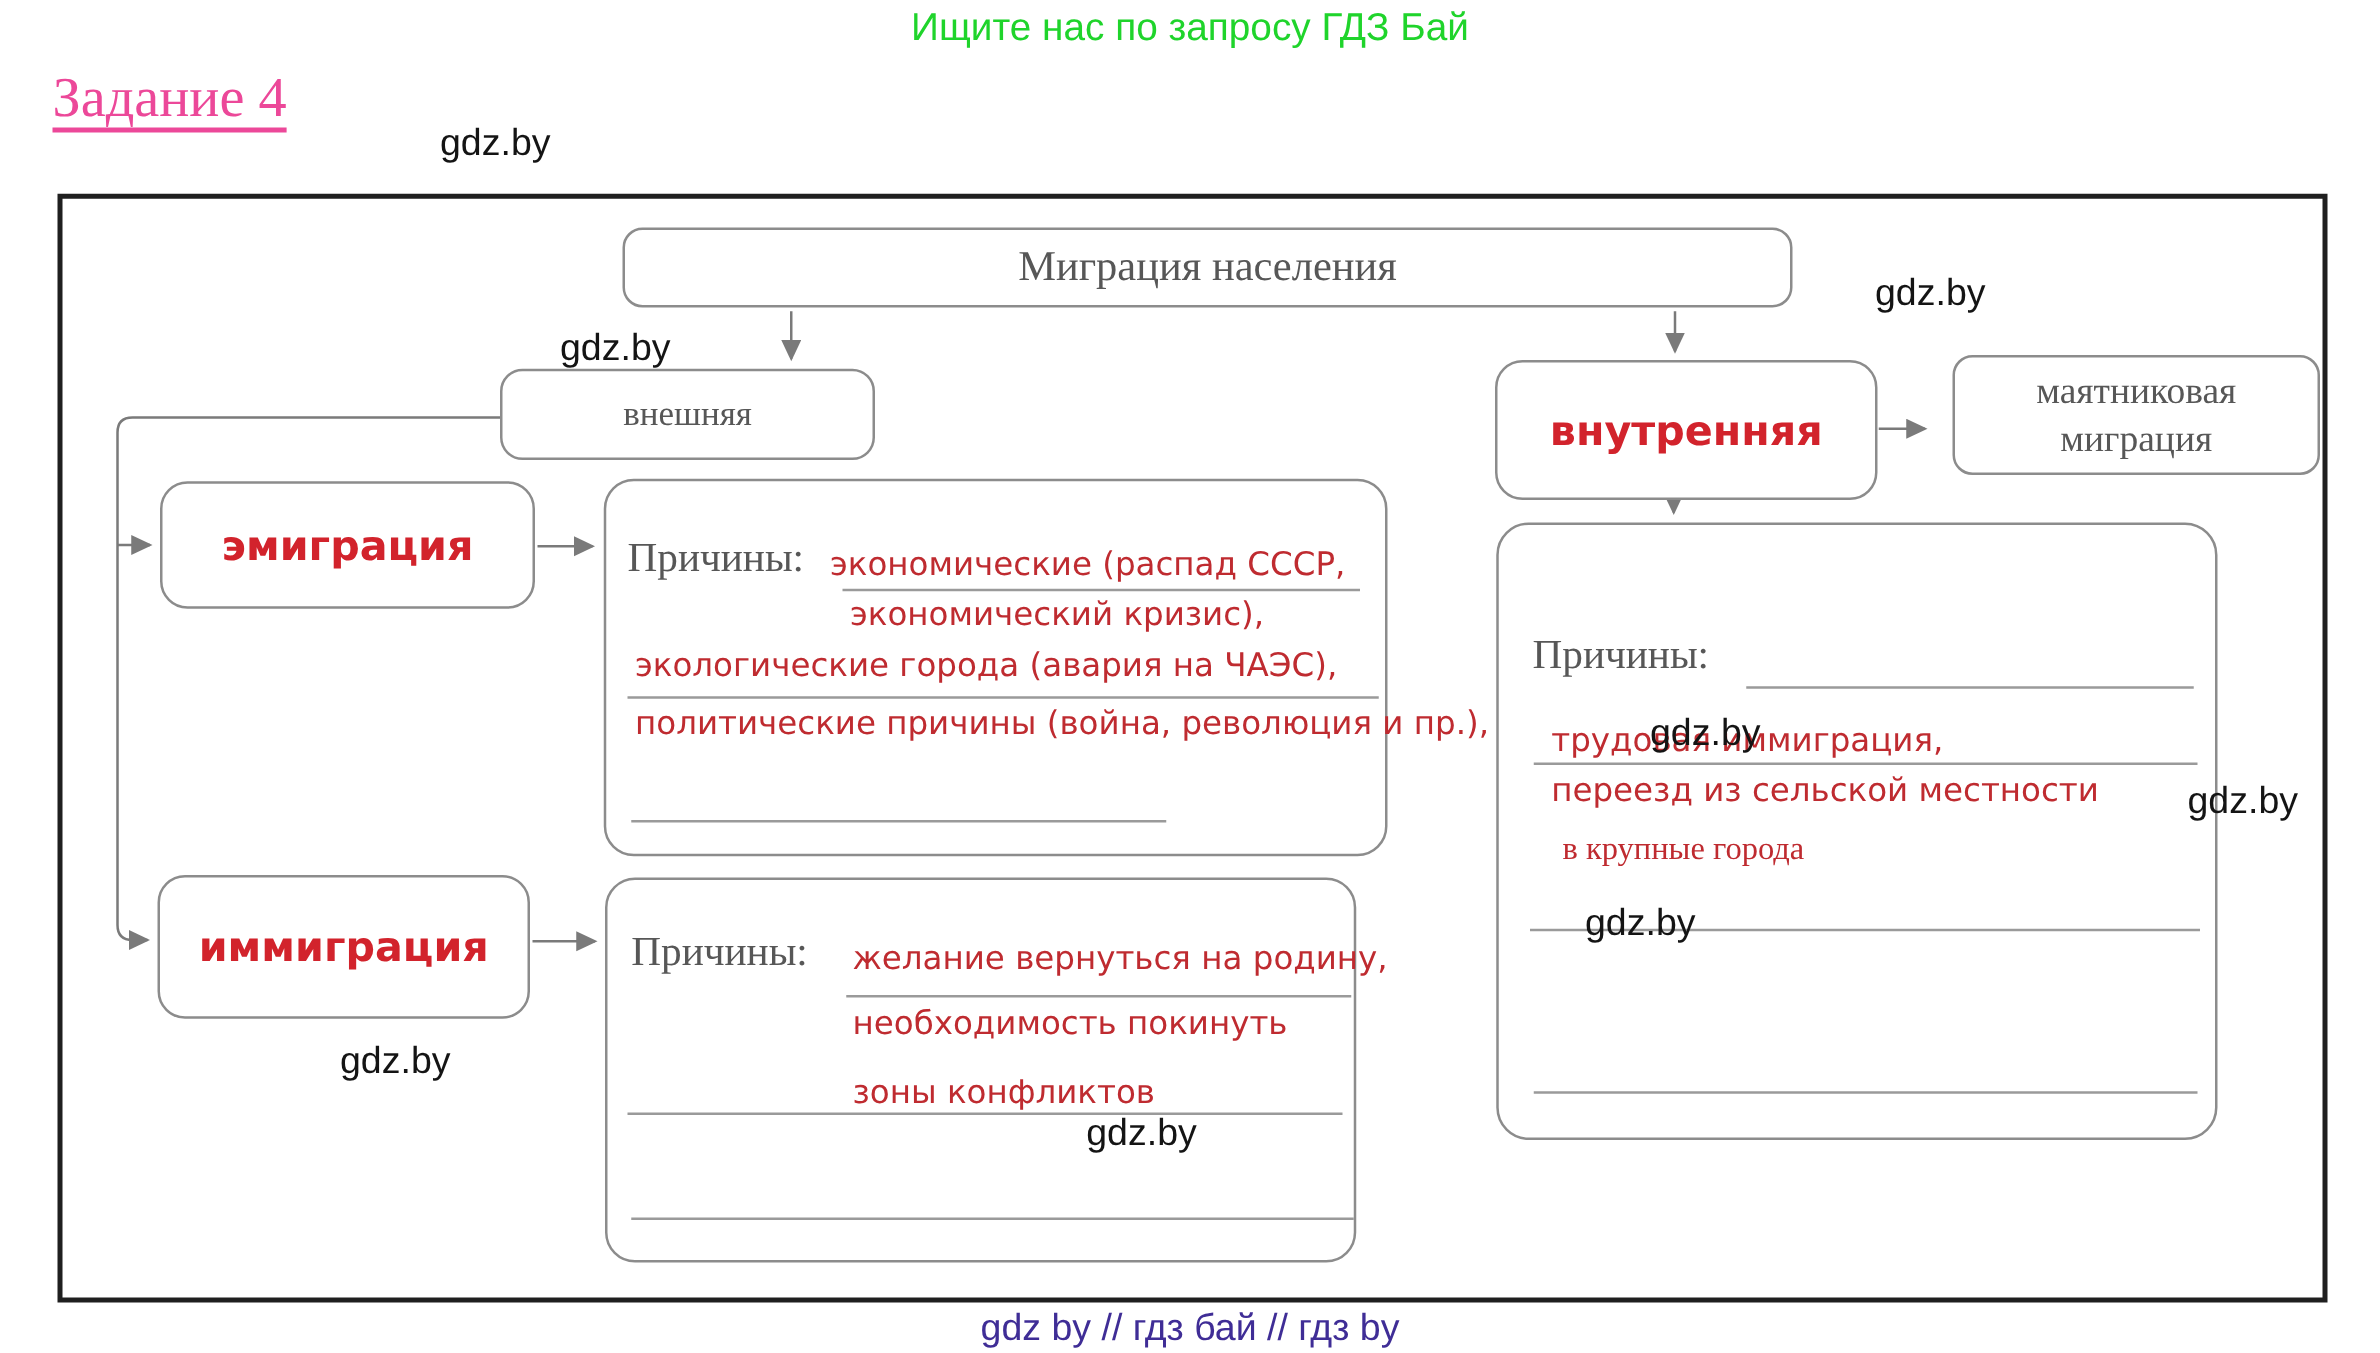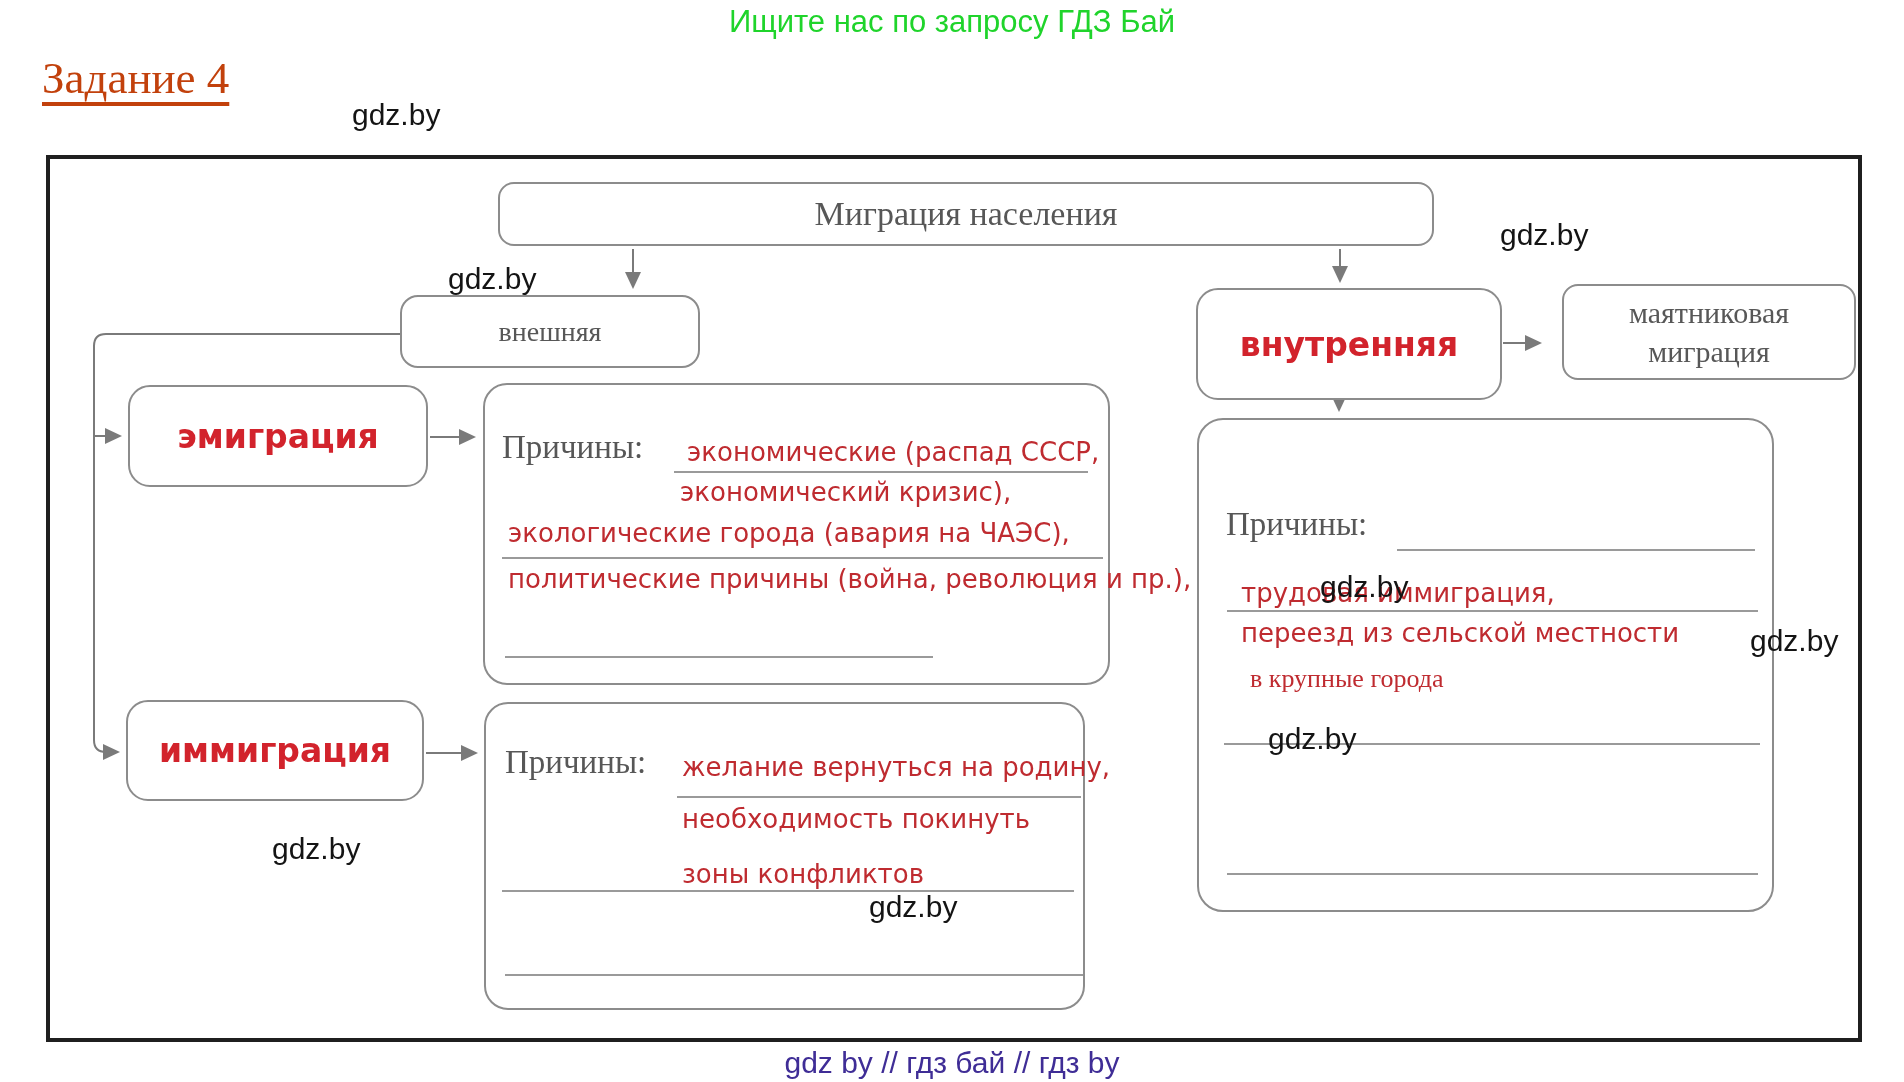--- a/index.html
+++ b/index.html
@@ -1,21 +1,21 @@
 <!DOCTYPE html>
 <html style="--promo-green: #1fd42b; --answer-red: #bf2b30; --label-red: #d2232c; --box-gray-text: #575757; --box-border: #8c8c8c; --frame-border: #1f1f1f; --footer-purple: #3f2d96;"><head>
 <meta charset="utf-8">
 <style>
   html,body{margin:0;padding:0;background:#ffffff;}
   .page{position:relative;width:1904px;height:1082px;background:#fff;overflow:hidden;
         font-family:"Liberation Sans",sans-serif;}
   .promo{position:absolute;left:0;right:0;top:4px;text-align:center;
          font:31px "Liberation Sans",sans-serif;color:var(--promo-green);}
   .task-title{position:absolute;left:42px;top:52px;margin:0;
-              font:normal 45px "Liberation Serif",serif;color:#c2410c;
+              font:normal 45px "Liberation Serif",serif;color:#ec4899;
               text-decoration:underline;text-underline-offset:9px;}
   .wm{position:absolute;font:30px "Liberation Sans",sans-serif;color:#141414;white-space:nowrap;z-index:6;}
   .frame{position:absolute;left:46px;top:155px;width:1816px;height:887px;
          border:4px solid var(--frame-border);box-sizing:border-box;background:#fff;}
   .connectors{position:absolute;left:0;top:0;z-index:2;}
   .cl{stroke:#7a7a7a;stroke-width:2;fill:none;}
   .box{position:absolute;background:#fff;border:2px solid var(--box-border);box-sizing:border-box;
        display:flex;align-items:center;justify-content:center;z-index:3;}
   .rbox{position:absolute;background:#fff;border:2px solid var(--box-border);box-sizing:border-box;z-index:3;}
   .serif-label{font-family:"Liberation Serif",serif;color:var(--box-gray-text);}
@@ -65,30 +65,30 @@
   <div class="box" style="left:400px;top:295px;width:300px;height:73px;border-radius:18px;">
     <span class="serif-label" style="font-size:28px;">внешняя</span>
   </div>
 
   <div class="box" style="left:128px;top:385px;width:300px;height:102px;border-radius:22px;">
     <span class="red-label" style="font-size:33px;">эмиграция</span>
   </div>
 
   <div class="rbox" style="left:483px;top:383px;width:627px;height:302px;border-radius:24px;">
     <span class="reasons-title" style="left:17px;top:44px;">Причины:</span>
-    <span class="answer" style="left:202px;top:52px;text-align:right;">экономические (распад СССР,</span>
+    <span class="answer" style="left:179px;top:52px;text-align:right;">экономические (распад СССР,</span>
     <div class="uline" style="left:189px;top:86px;width:414px;"></div>
     <span class="answer" style="left:195px;top:92px;">экономический кризис),</span>
     <span class="answer" style="left:23px;top:133px;">экологические города (авария на ЧАЭС),</span>
     <div class="uline" style="left:17px;top:172px;width:601px;"></div>
     <span class="answer" style="left:23px;top:179px;">политические причины (война, революция и пр.),</span>
     <div class="uline" style="left:20px;top:271px;width:428px;"></div>
   </div>
 
-  <div class="box" style="left:126px;top:700px;width:298px;height:101px;border-radius:22px;">
+  <div class="box" style="left:126px;top:700px;width:298px;height:115px;border-radius:22px;">
     <span class="red-label" style="font-size:33px;">иммиграция</span>
   </div>
 
   <div class="rbox" style="left:484px;top:702px;width:601px;height:308px;border-radius:24px;">
     <span class="reasons-title" style="left:19px;top:40px;">Причины:</span>
     <span class="answer" style="left:196px;top:48px;">желание вернуться на родину,</span>
     <div class="uline" style="left:191px;top:92px;width:404px;"></div>
     <span class="answer" style="left:196px;top:100px;">необходимость покинуть</span>
     <span class="answer" style="left:196px;top:155px;">зоны конфликтов</span>
     <div class="uline" style="left:16px;top:186px;width:572px;"></div>

